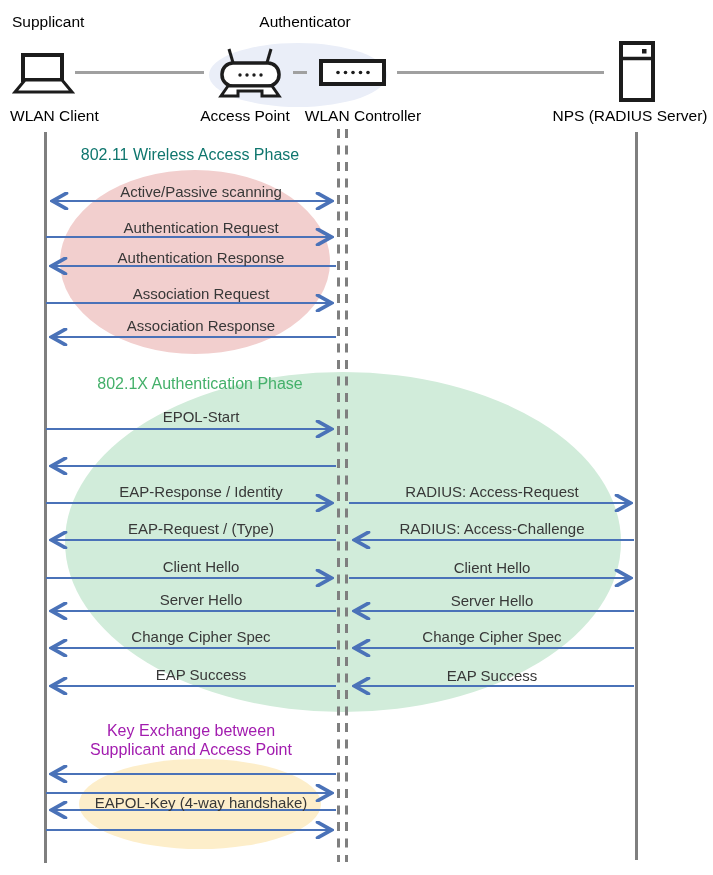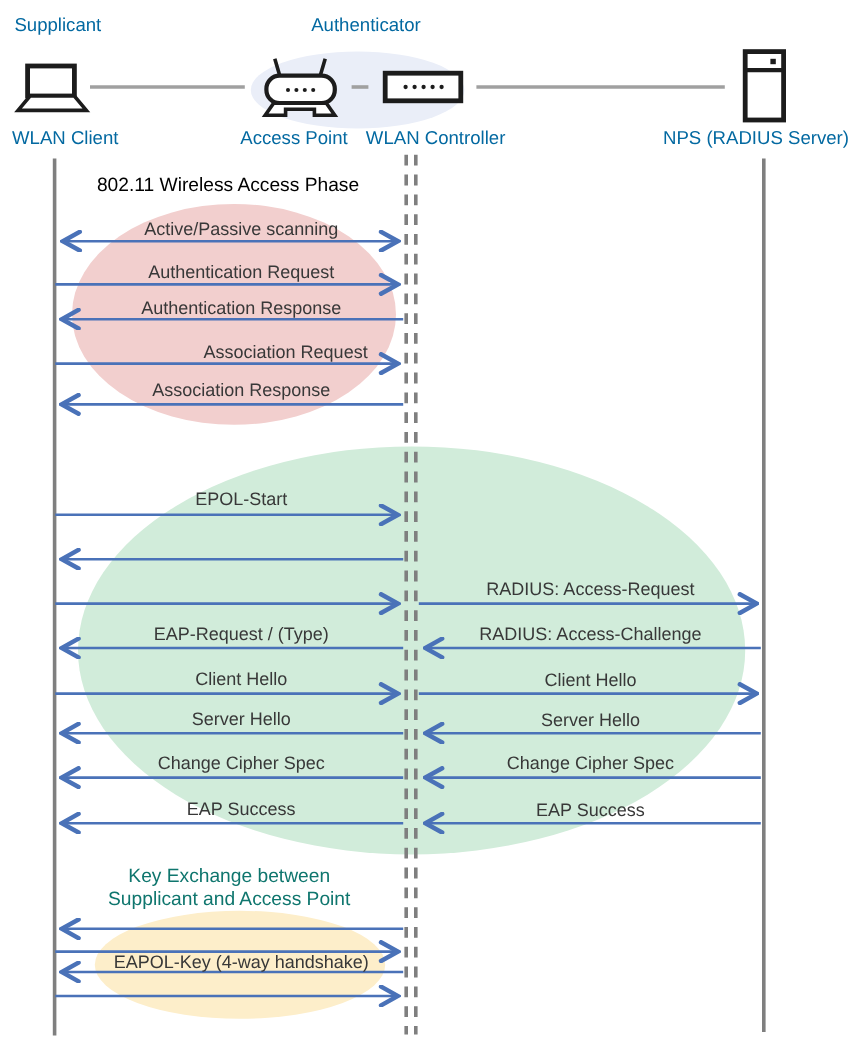--- a/index.html
+++ b/index.html
@@ -3,26 +3,26 @@
 <meta charset="utf-8">
 <style>
   html,body{margin:0;padding:0;background:#ffffff;}
   .stage{
     position:relative;width:713px;height:875px;background:#ffffff;overflow:hidden;
     font-family:"Liberation Sans","DejaVu Sans",sans-serif;
   }
   .stage svg.canvas{position:absolute;left:0;top:0;}
   .t{position:absolute;white-space:nowrap;color:#3d3d3d;font-size:15px;line-height:17px;}
   .c{transform:translateX(-50%);}
-  .hdr{font-size:15.5px;color:#0369a1;}
+  .hdr{font-size:15.5px;color:#000000;}
   .msg{font-size:15px;color:#383838;}
   .ph{font-size:16px;}
-  .ph1{color:#000000;}
+  .ph1{color:#0f766e;}
   .ph2{color:#44b06a;}
-  .ph3{color:#0f766e;}
+  .ph3{color:#a21caf;}
 </style>
 </head>
 <body>
 
 <div class="stage">
 
   <svg class="canvas" width="713" height="875" viewBox="0 0 713 875">
     <defs>
       <marker id="mA" viewBox="0 0 12 12" refX="9.5" refY="6" markerWidth="8.5" markerHeight="8.5" orient="auto-start-reverse">
         <path d="M1.5,1 L10.5,6 L1.5,11" fill="none" stroke="#4a72b8" stroke-width="2.4" stroke-linecap="round"></path>
@@ -119,24 +119,26 @@
 
   <div class="t hdr" style="left:10px;top:107px;">WLAN Client</div>
   <div class="t hdr c" style="left:245px;top:107px;">Access Point</div>
   <div class="t hdr c" style="left:363px;top:107px;">WLAN Controller</div>
   <div class="t hdr c" style="left:630px;top:107px;">NPS (RADIUS Server)</div>
 
   <div class="t ph ph1 c" style="left:190px;top:146px;">802.11 Wireless Access Phase</div>
   <div class="t msg c" style="left:201px;top:183px;text-align:center;">Active/Passive scanning</div>
   <div class="t msg c" style="left:201px;top:249px;">Authentication Response</div>
   <div class="t msg c" style="left:201px;top:219px;">Authentication Request</div>
-  <div class="t msg c" style="left:201px;top:285px;margin-left:37px;">Association Request</div>
+  <div class="t msg c" style="left:201px;top:285px;">Association Request</div>
   <div class="t msg c" style="left:201px;top:317px;">Association Response</div>
 
+  <div class="t ph ph2 c" style="left:200px;top:375px;">802.1X Authentication Phase</div>
   <div class="t msg c" style="left:201px;top:408px;text-align:center;">EPOL-Start</div>
+  <div class="t msg c" style="left:201px;top:483px;">EAP-Response / Identity</div>
   <div class="t msg c" style="left:201px;top:520px;">EAP-Request / (Type)</div>
   <div class="t msg c" style="left:201px;top:558px;">Client Hello</div>
   <div class="t msg c" style="left:201px;top:591px;">Server Hello</div>
   <div class="t msg c" style="left:201px;top:628px;">Change Cipher Spec</div>
   <div class="t msg c" style="left:201px;top:666px;">EAP Success</div>
 
   <div class="t msg c" style="left:492px;top:483px;">RADIUS: Access-Request</div>
   <div class="t msg c" style="left:492px;top:520px;">RADIUS: Access-Challenge</div>
   <div class="t msg c" style="left:492px;top:559px;">Client Hello</div>
   <div class="t msg c" style="left:492px;top:592px;">Server Hello</div>

